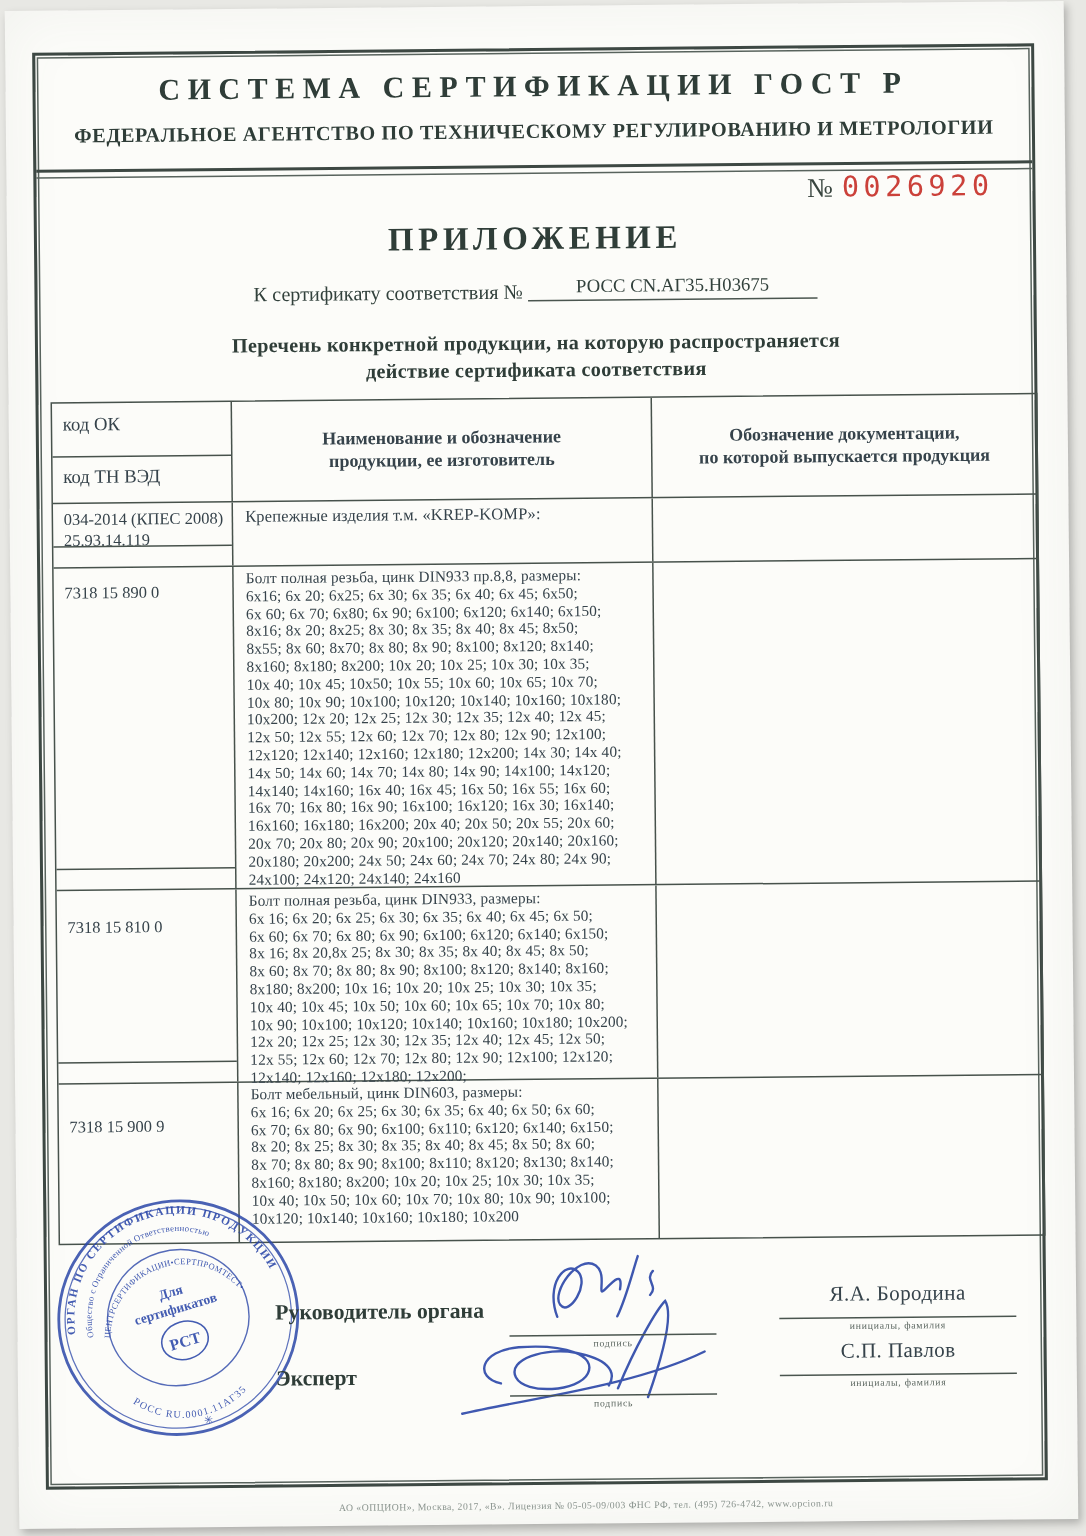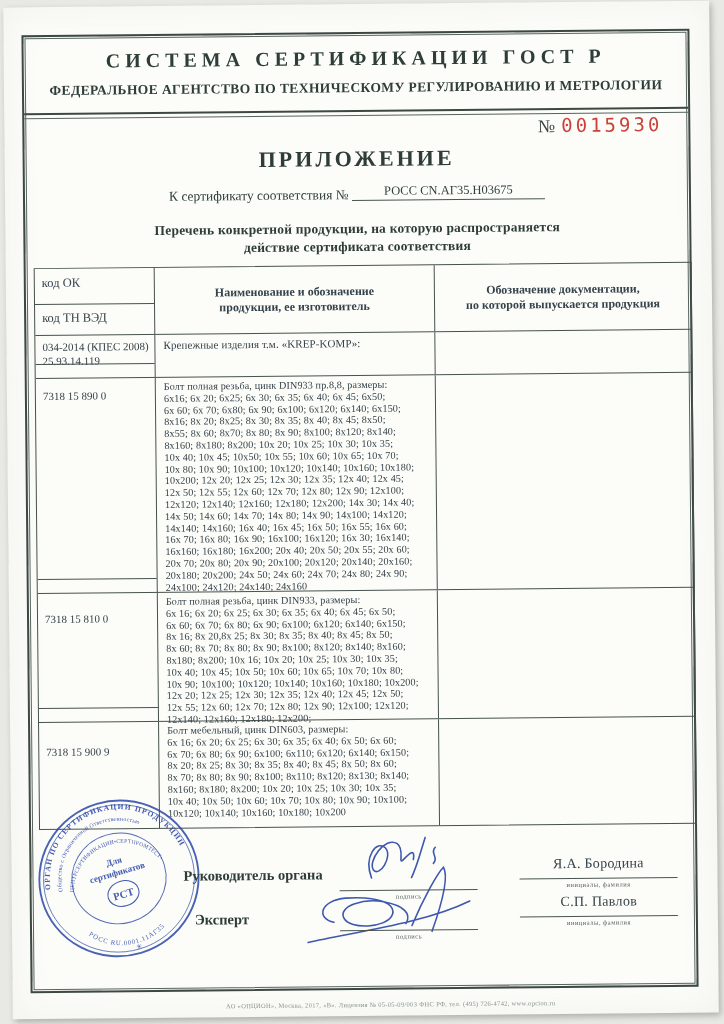--- a/index.html
+++ b/index.html
@@ -99,21 +99,21 @@
   }
   .name-cell{
     padding:3px 5px 0 8px;font-size:10.2px;line-height:11.8px;
     white-space:pre-line;letter-spacing:0.1px;
   }
   .rA .name-cell{font-size:11px;padding-top:5px;}
   
   .sig-area{position:absolute;left:0;right:0;bottom:0;height:180px;}
   .role-label{position:absolute;font-weight:bold;font-size:14.5px;color:#2f3d38;}
   .role-head{left:152px;top:58px;}
-  .role-expert{left:163px;top:102px;}
+  .role-expert{left:152px;top:102px;}
   .sig-line{position:absolute;border-bottom:1px solid #4a554f;height:0;}
   .sig-caption{
     position:absolute;font-size:6.5px;color:#5a655f;letter-spacing:0.5px;text-align:center;
   }
   .sig-name{
     position:absolute;font-size:14px;color:#36434b;text-align:center;letter-spacing:0.3px;
   }
   .sig-svg{position:absolute;left:262px;top:18px;}
   .stamp-wrap{position:absolute;left:4px;top:-16px;transform:rotate(-16deg);}
   .footer-imprint{
@@ -127,21 +127,21 @@
 <div class="stage">
   <div class="sheet">
     <div class="frame">
 
       <div class="header-box">
         <div class="system-title">СИСТЕМА СЕРТИФИКАЦИИ ГОСТ Р</div>
         <div class="agency-title">ФЕДЕРАЛЬНОЕ АГЕНТСТВО ПО ТЕХНИЧЕСКОМУ РЕГУЛИРОВАНИЮ И МЕТРОЛОГИИ</div>
       </div>
 
       <div class="form-number">
-        <span class="nsign">№</span><span class="nval">0015930</span>
+        <span class="nsign">№</span><span class="nval">0026920</span>
       </div>
 
       <div class="doc-title">ПРИЛОЖЕНИЕ</div>
 
       <div class="cert-line">
         <span>К сертификату соответствия №</span>
         <span class="cert-val">РОСС CN.АГ35.Н03675</span>
       </div>
 
       <div class="products-subtitle">Перечень конкретной продукции,  на которую распространяется

